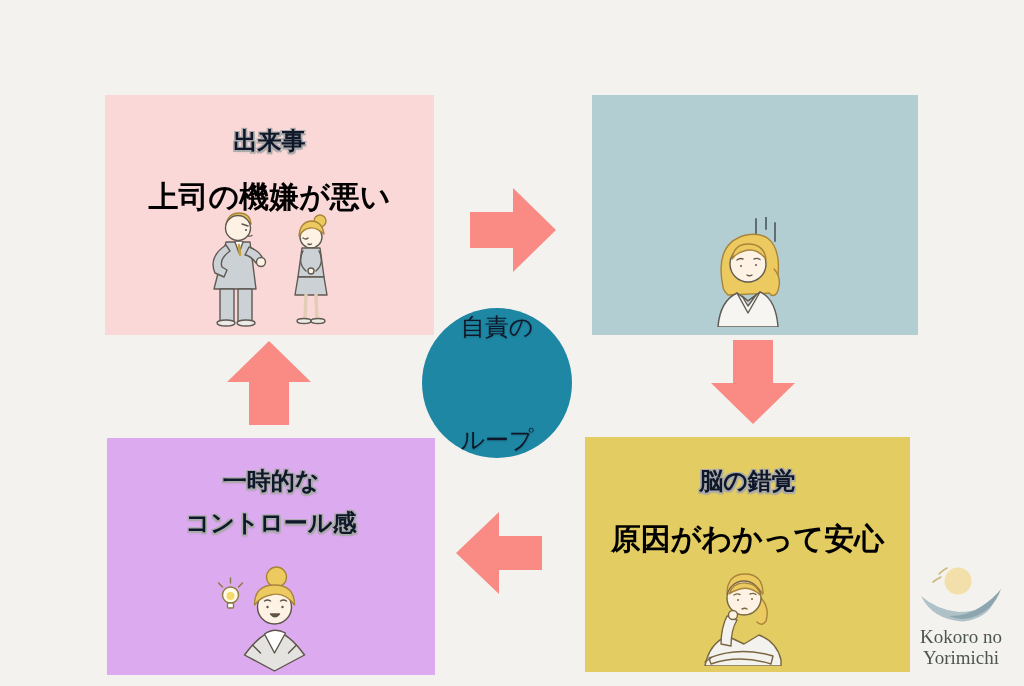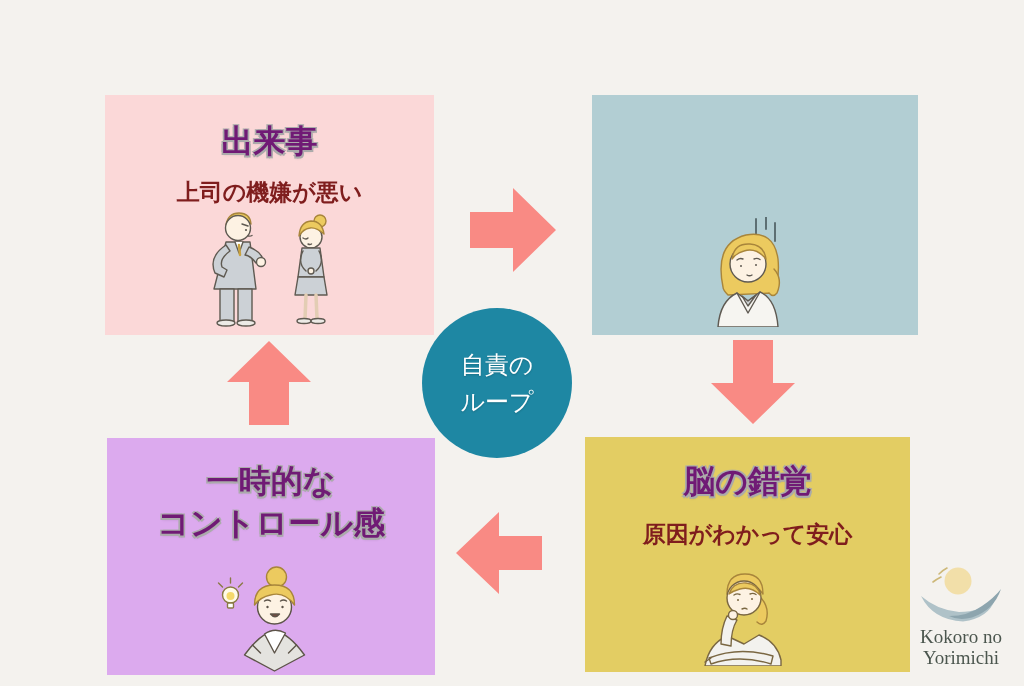--- a/index.html
+++ b/index.html
@@ -14,28 +14,28 @@
     letter-spacing:1px; color:#0f0f0f; line-height:50px;
   }
 
   .box { position:absolute; text-align:center; }
   #box-event        { left:105px; top:95px;  width:329px; height:240px; }
   #box-self-blame   { left:592px; top:95px;  width:326px; height:240px; }
   #box-control      { left:107px; top:438px; width:328px; height:237px; }
   #box-illusion     { left:585px; top:437px; width:325px; height:235px; }
 
   .box-heading {
-    font-size:32px; font-weight:800; color:#701a75; line-height:40px;
+    font-size:24px; font-weight:800; color:#0f172a; line-height:40px;
     text-shadow:
       -1.5px -1.5px 0 #ababab, 1.5px -1.5px 0 #ababab,
       -1.5px 1.5px 0 #ababab, 1.5px 1.5px 0 #ababab,
       0 2px 3px rgba(0,0,0,0.12);
   }
   .box-heading.two-line { line-height:42px; }
-  .box-text { font-size:23px; font-weight:700; color:#7f1d1d; }
+  .box-text { font-size:30px; font-weight:700; color:#000000; }
 
   #box-event .box-heading, #box-self-blame .box-heading { margin-top:26px; }
   #box-event .box-text { margin-top:16px; }
   #box-self-blame .box-text { margin-top:20px; }
   #box-illusion .box-heading { margin-top:24px; }
   #box-illusion .box-text { margin-top:18px; }
   #box-control .box-heading { margin-top:22px; }
 
   .illus { position:absolute; left:50%; transform:translateX(-50%); }
   #illus-event    { bottom:4px; }
@@ -183,21 +183,21 @@
   <svg class="arrow" id="arrow-down" width="86" height="84" viewBox="0 0 86 84">
     <polygon points="22,0 62,0 62,43 84,43 42,84 0,43 22,43" fill="#f98a84"></polygon>
   </svg>
   <svg class="arrow" id="arrow-left" width="86" height="82" viewBox="0 0 86 82">
     <polygon points="86,24 43,24 43,0 0,41 43,82 43,58 86,58" fill="#f98a84"></polygon>
   </svg>
   <svg class="arrow" id="arrow-up" width="86" height="84" viewBox="0 0 86 84">
     <polygon points="42,0 84,41 62,41 62,84 22,84 22,41 0,41" fill="#f98a84"></polygon>
   </svg>
 
-  <div class="center-circle" style="background: rgb(30, 135, 163); color: #ffffff;">
+  <div class="center-circle" style="background: rgb(30, 135, 163); color: #0f172a; justify-content: space-between;">
     <div>自責の</div>
     <div>ループ</div>
   </div>
 
   <div class="logo">
     <svg class="logo-icon" width="85" height="56" viewBox="0 0 85 56">
       <circle cx="39" cy="15" r="13.5" fill="#f2dfa9"></circle>
       <path d="M20,8 Q24,4 28,2 M14,16 Q18,13 22,11" stroke="#cdb878" stroke-width="1.6" fill="none" stroke-linecap="round"></path>
       <path d="M2,30 Q18,44 40,46 Q62,46 76,33 Q70,52 44,55.5 Q14,54 2,30 Z" fill="#afc2c8"></path>
       <path d="M82,23 Q75,44 53,51.5 Q40,55 30,50 Q49,50 63,40 Q75,32 82,23 Z" fill="#8da5ae"></path>

